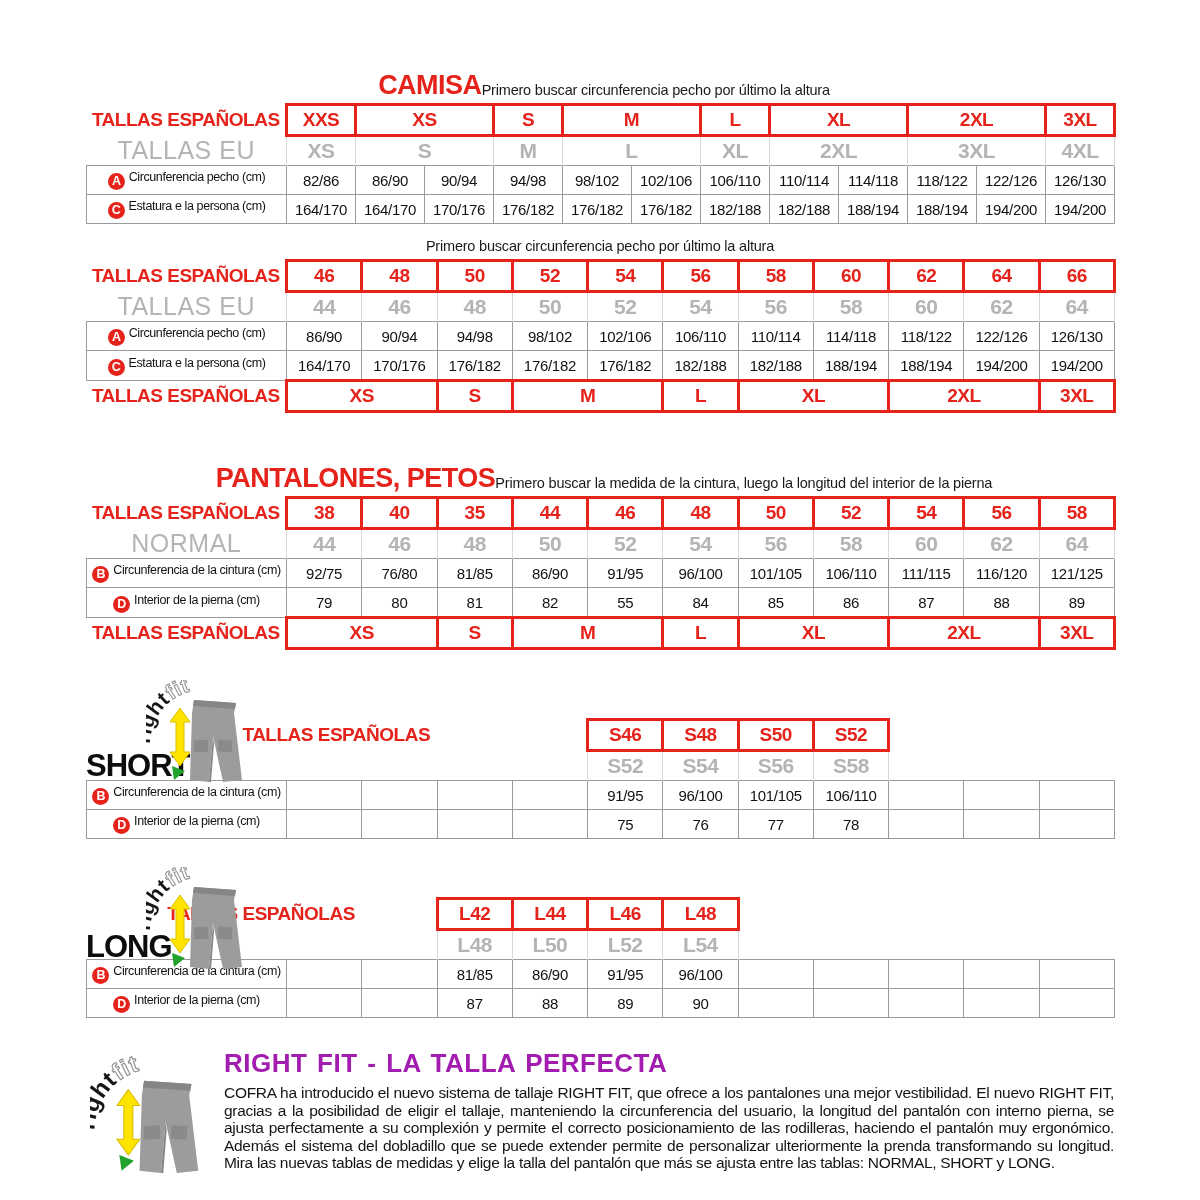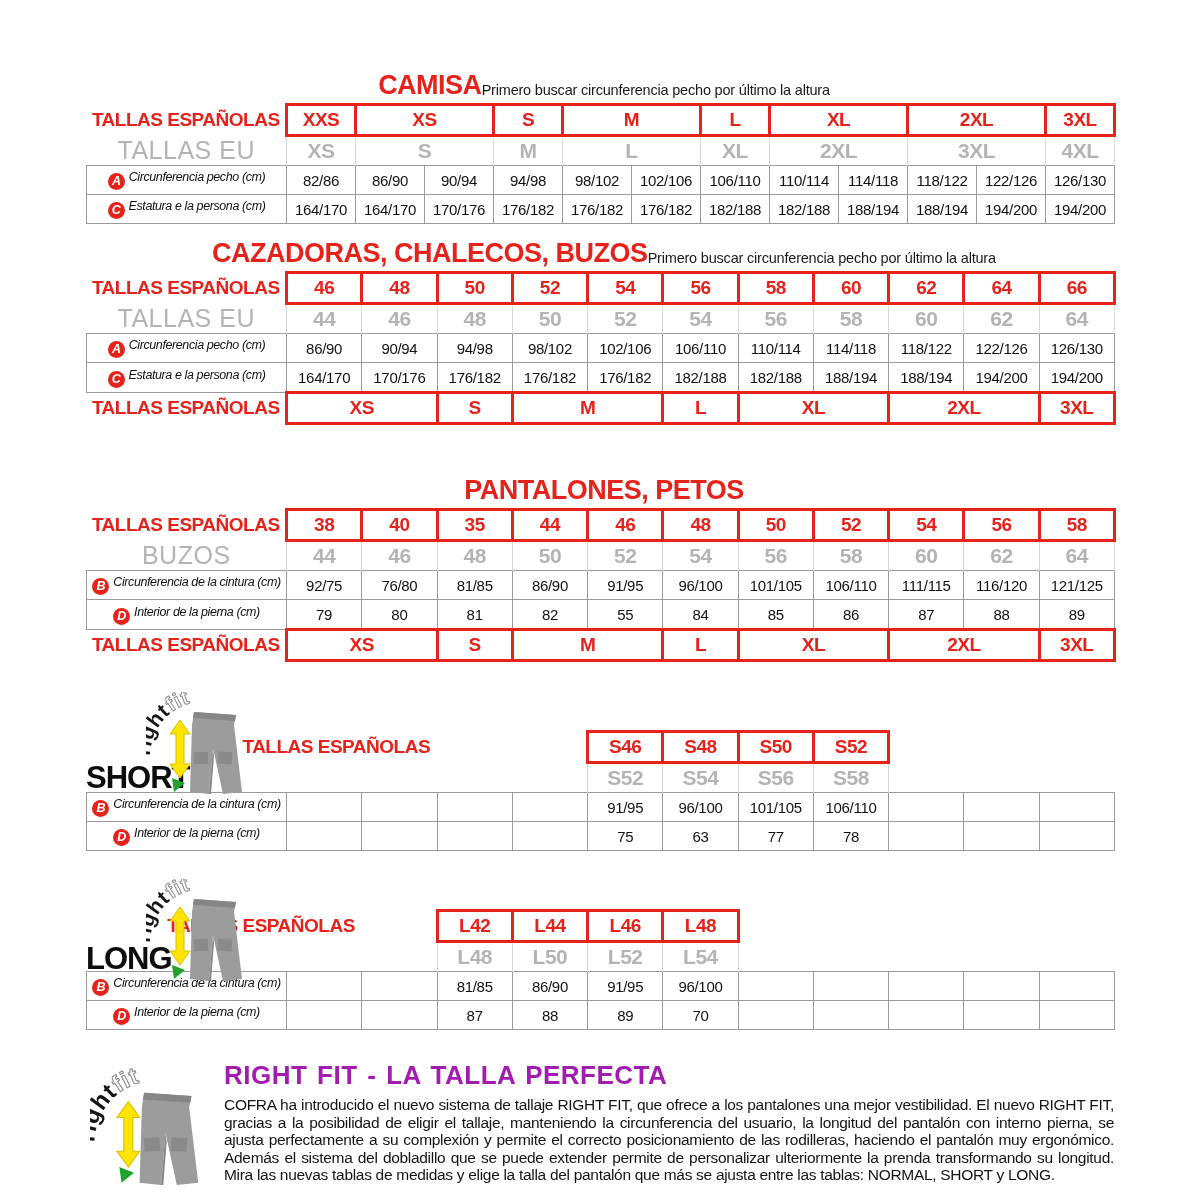--- a/index.html
+++ b/index.html
@@ -20,21 +20,21 @@
   table.sz{width:1028px;border-collapse:collapse;table-layout:fixed;}
   table.sz td{height:28px;text-align:center;vertical-align:middle;padding:0;white-space:nowrap;}
 
   td.red-cell{border:3px solid var(--red);color:var(--red);font-weight:bold;font-size:19px;height:31px;letter-spacing:-0.5px;}
   td.gray-cell{color:var(--gray);font-weight:bold;font-size:21px;height:30px;border-left:1.5px solid var(--lightline);border-right:1.5px solid var(--lightline);letter-spacing:-0.5px;}
   td.val-cell{border:1.5px solid var(--border);color:#111;font-size:15px;letter-spacing:-0.3px;}
   td.blank-cell{border:none;}
   td.lbl{text-align:right;padding-right:10px;}
   td.red-lbl{color:var(--red);font-weight:bold;font-size:19px;letter-spacing:-0.5px;}
   td.gray-lbl{text-align:left;color:var(--gray);font-weight:normal;font-size:25px;letter-spacing:0.5px;padding-left:2px;}
-  td.row-lbl{border:1.5px solid var(--border);text-align:left;font-size:12.5px;letter-spacing:-0.4px;padding-left:4px;color:#111;font-style:italic;}
+  td.row-lbl{border:1.5px solid var(--border);text-align:left;font-size:12.5px;letter-spacing:-0.4px;padding-left:4px;color:#111;}
   .badge{display:inline-block;width:17px;height:17px;border-radius:50%;background:var(--red);color:#fff;font-weight:bold;font-size:12.5px;line-height:17px;text-align:center;margin-right:4px;vertical-align:-4px;}
 
   .sec-cazadoras{margin-top:14px;}
   .sec-pantalones{margin-top:50px;}
   .sec-short{margin-top:68px;position:relative;}
   .sec-long{margin-top:58px;position:relative;}
   .sec-rightfit{margin-top:30px;display:flex;align-items:flex-start;}
 
   .variant-name{position:absolute;left:0;font-size:31px;font-weight:bold;color:#0d0d0d;letter-spacing:-1px;z-index:3;}
   .sec-short .variant-name{top:30px;}
@@ -128,21 +128,20 @@
               <td class="val-cell">194/200</td>
               <td class="val-cell">194/200</td>
             </tr>
           </tbody>
         </table>
       </div>
   </div>
 
   <div class="section sec-cazadoras">
     <div class="sec-head">
-      <h2 class="sec-title">CAZADORAS, CHALECOS, BUZOS</h2>
       <div class="sec-note">Primero buscar circunferencia pecho por último la altura</div>
     </div>
     <div class="tbl-host">
         <table class="sz">
           <colgroup>
             <col style="width: 200px;">
             <col style="width: 75.2727px;">
             <col style="width: 75.2727px;">
             <col style="width: 75.2727px;">
             <col style="width: 75.2727px;">
@@ -222,20 +221,21 @@
               <td class="red-cell">3XL</td>
             </tr>
           </tbody>
         </table>
       </div>
   </div>
 
   <div class="section sec-pantalones">
     <div class="sec-head">
       <h2 class="sec-title">PANTALONES, PETOS</h2>
+      <div class="sec-note">Primero buscar la medida de la cintura, luego la longitud del interior de la pierna</div>
     </div>
     <div class="tbl-host">
         <table class="sz">
           <colgroup>
             <col style="width: 200px;">
             <col style="width: 75.2727px;">
             <col style="width: 75.2727px;">
             <col style="width: 75.2727px;">
             <col style="width: 75.2727px;">
             <col style="width: 75.2727px;">
@@ -255,21 +255,21 @@
               <td class="red-cell">44</td>
               <td class="red-cell">46</td>
               <td class="red-cell">48</td>
               <td class="red-cell">50</td>
               <td class="red-cell">52</td>
               <td class="red-cell">54</td>
               <td class="red-cell">56</td>
               <td class="red-cell">58</td>
             </tr>
             <tr>
-              <td class="lbl gray-lbl">BUZOS</td>
+              <td class="lbl gray-lbl">NORMAL</td>
               <td class="gray-cell">44</td>
               <td class="gray-cell">46</td>
               <td class="gray-cell">48</td>
               <td class="gray-cell">50</td>
               <td class="gray-cell">52</td>
               <td class="gray-cell">54</td>
               <td class="gray-cell">56</td>
               <td class="gray-cell">58</td>
               <td class="gray-cell">60</td>
               <td class="gray-cell">62</td>
@@ -390,21 +390,21 @@
               <td class="val-cell"></td>
               <td class="val-cell"></td>
             </tr>
             <tr>
               <td class="row-lbl"><span class="badge">D</span><span>Interior de la pierna (cm)</span></td>
               <td class="val-cell"></td>
               <td class="val-cell"></td>
               <td class="val-cell"></td>
               <td class="val-cell"></td>
               <td class="val-cell">75</td>
-              <td class="val-cell">63</td>
+              <td class="val-cell">76</td>
               <td class="val-cell">77</td>
               <td class="val-cell">78</td>
               <td class="val-cell"></td>
               <td class="val-cell"></td>
               <td class="val-cell"></td>
             </tr>
           </tbody>
         </table>
       </div>
   </div>
@@ -485,21 +485,21 @@
               <td class="val-cell"></td>
               <td class="val-cell"></td>
             </tr>
             <tr>
               <td class="row-lbl"><span class="badge">D</span><span>Interior de la pierna (cm)</span></td>
               <td class="val-cell"></td>
               <td class="val-cell"></td>
               <td class="val-cell">87</td>
               <td class="val-cell">88</td>
               <td class="val-cell">89</td>
-              <td class="val-cell">70</td>
+              <td class="val-cell">90</td>
               <td class="val-cell"></td>
               <td class="val-cell"></td>
               <td class="val-cell"></td>
               <td class="val-cell"></td>
               <td class="val-cell"></td>
             </tr>
           </tbody>
         </table>
       </div>
   </div>

